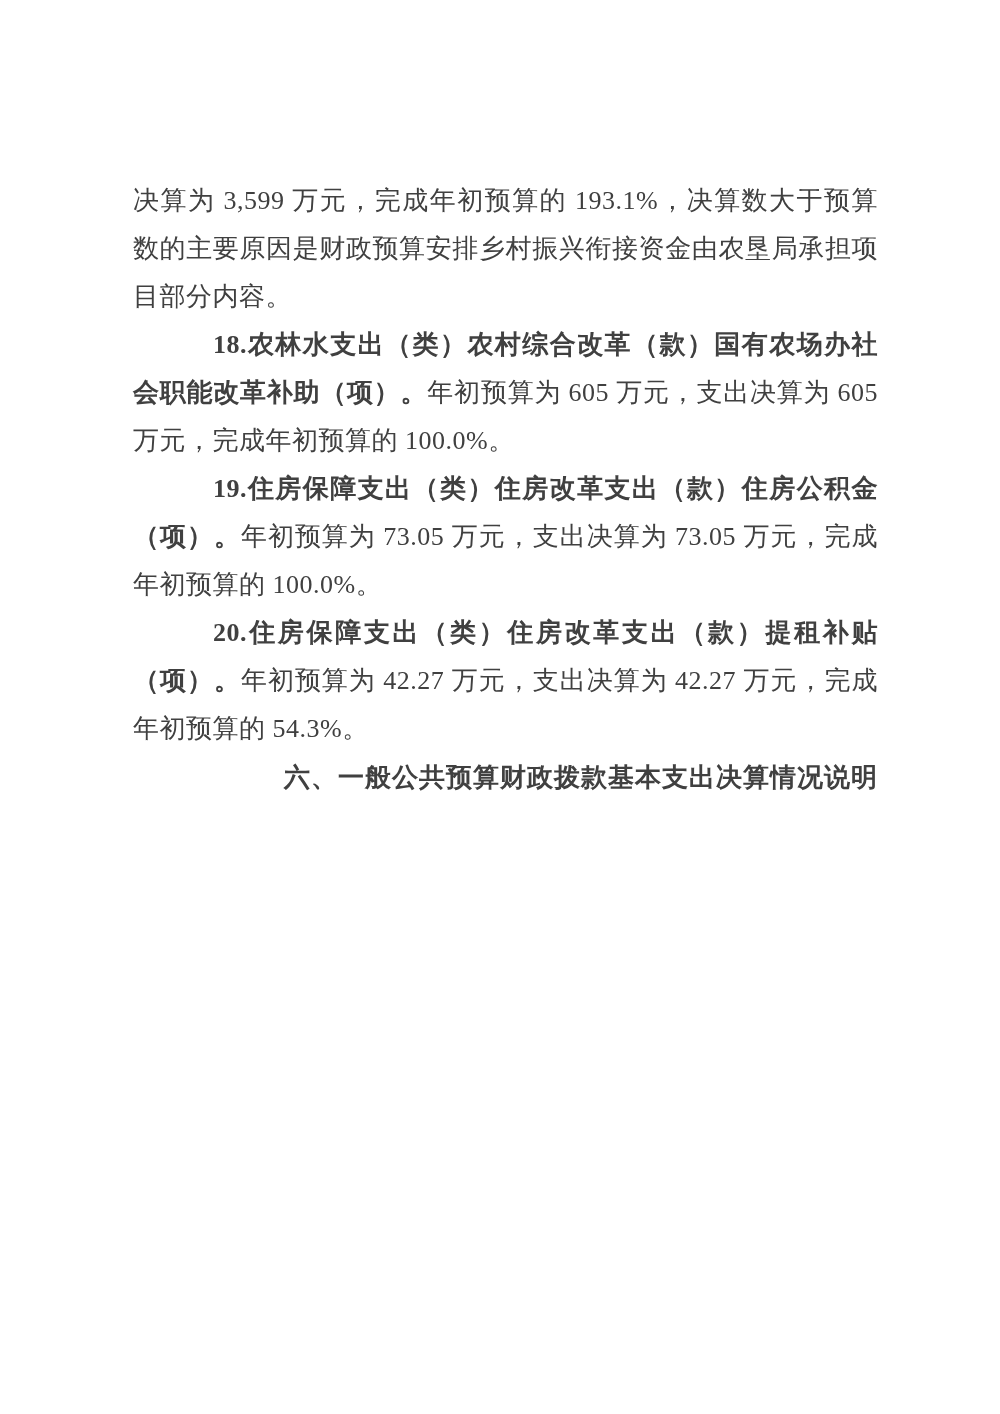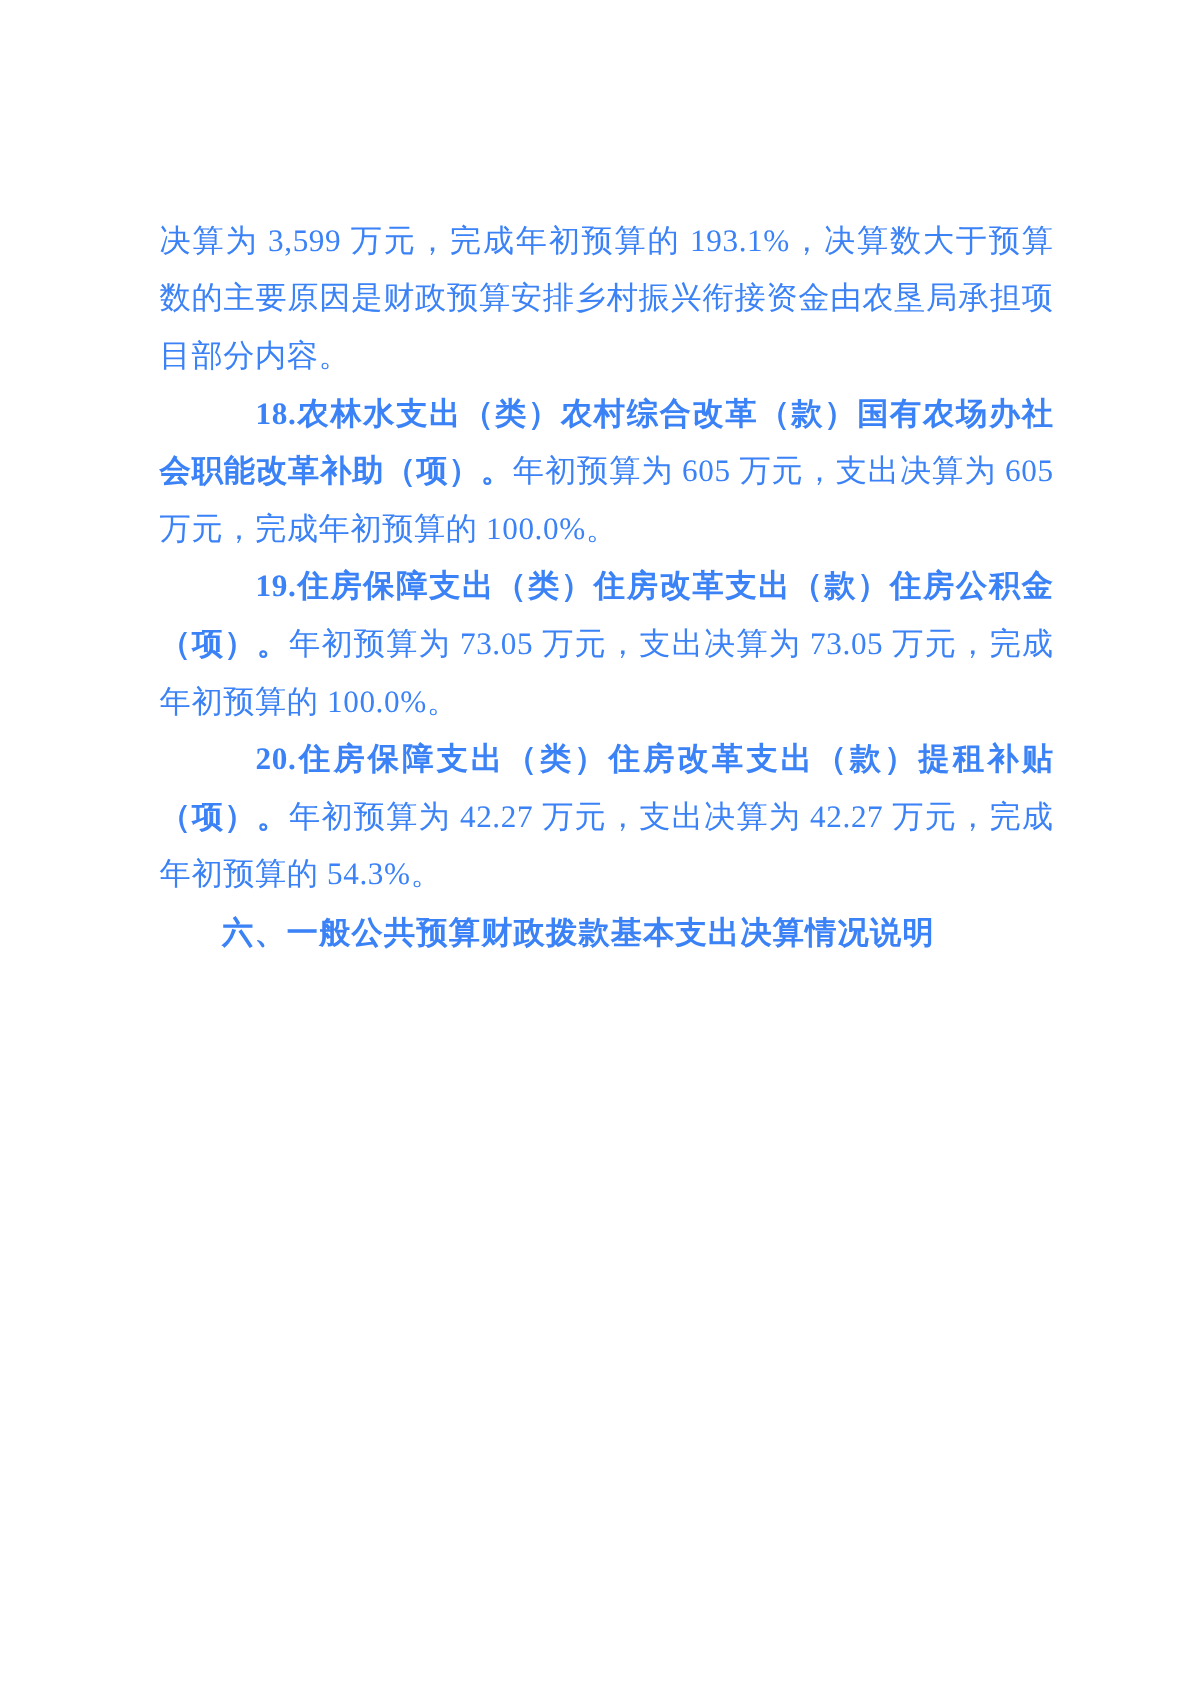--- a/index.html
+++ b/index.html
@@ -7,21 +7,21 @@
     padding: 0;
     background: #ffffff;
   }
   .page {
     position: relative;
     width: 1000px;
     height: 1126px;
     background: #ffffff;
     overflow: hidden;
     font-family: "Liberation Serif", "DejaVu Serif", serif;
-    color: #3b82f6;
+    color: #404040;
     border-radius: 18px;
   }
   .content {
     position: absolute;
     left: 133px;
     top: 177px;
     width: 745px;
   }
   .para {
     margin: 0;
@@ -40,21 +40,21 @@
     margin-left: 28px;
   }
   .heading {
     margin: 0;
     font-size: 26px;
     line-height: 48px;
     text-indent: 2em;
     font-family: "Liberation Sans", "DejaVu Sans", sans-serif;
     font-weight: bold;
     letter-spacing: 1px;
-    text-align: left;
+    text-align: right;
   }
   .footer {
     position: absolute;
     left: 150px;
     top: 1238px;
     width: 745px;
     text-align: left;
     font-size: 25px;
     line-height: 30px;
     font-family: Liberation Mono, monospace;

